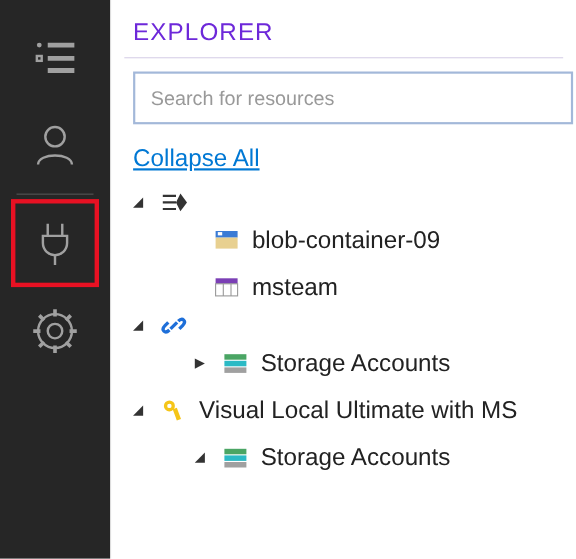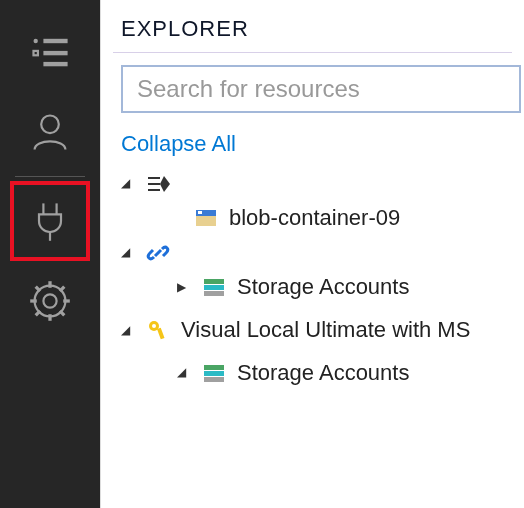--- a/index.html
+++ b/index.html
@@ -37,47 +37,48 @@
   
   .main {
     flex: 1;
     display: flex;
     flex-direction: column;
     border-left: 1px solid #ddd;
   }
   .header {
     padding: 16px 20px 10px 20px;
     font-size: 22px;
-    color: #0f172a;
+    color: #6d28d9;
     letter-spacing: 1px;
   }
   .thin-line {
     height: 1px;
     background: #d8d0e8;
     margin: 0 12px 12px 12px;
   }
   .search-wrap {
     padding: 0 0 14px 20px;
   }
   .search {
     width: 400px;
     height: 48px;
     border: 2px solid #a3b8d9;
     padding: 0 14px;
-    font-size: 24px;
+    font-size: 18px;
     color: #999;
     outline: none;
   }
   .search::placeholder { color: #999; }
 
   .collapse-link {
     color: #0078d4;
     font-size: 22px;
     padding: 4px 20px 14px 20px;
     cursor: pointer;
+    text-decoration: underline;
   }
 
   .tree {
     font-size: 22px;
     color: #222;
     padding-left: 20px;
     line-height: 1.95;
   }
   .tree-row {
     display: flex;
@@ -180,20 +181,31 @@
       <span class="icon-slot">
         <svg viewBox="0 0 24 24">
             <rect x="2" y="4" width="20" height="6" fill="#3a7bd5"></rect>
             <rect x="2" y="10" width="20" height="10" fill="#e8d090"></rect>
             <rect x="4" y="5" width="4" height="3" fill="#fff"></rect>
           </svg>
       </span>
       <span>blob-container-09</span>
     </div>
 
+    <div class="tree-row indent2">
+      <span class="icon-slot">
+        <svg viewBox="0 0 24 24">
+            <rect x="2" y="4" width="20" height="5" fill="#7b3fb5"></rect>
+            <rect x="2" y="9" width="20" height="11" fill="#fff" stroke="#999"></rect>
+            <line x1="9" y1="9" x2="9" y2="20" stroke="#999"></line>
+            <line x1="16" y1="9" x2="16" y2="20" stroke="#999"></line>
+          </svg>
+      </span>
+      <span>msteam</span>
+    </div>
 
     <div class="tree-row">
       <span class="arrow" style="transform: rotate(0deg); font-size: 12px;">◢</span>
       <span class="icon-slot">
         <svg viewBox="0 0 24 24" stroke="#1e6fd9" stroke-width="3" fill="none">
             <path d="M9 15 L15 9"></path>
             <path d="M8 16 C4 20 0 16 4 12 L7 9"></path>
             <path d="M16 8 C20 4 24 8 20 12 L17 15"></path>
           </svg>
       </span>

